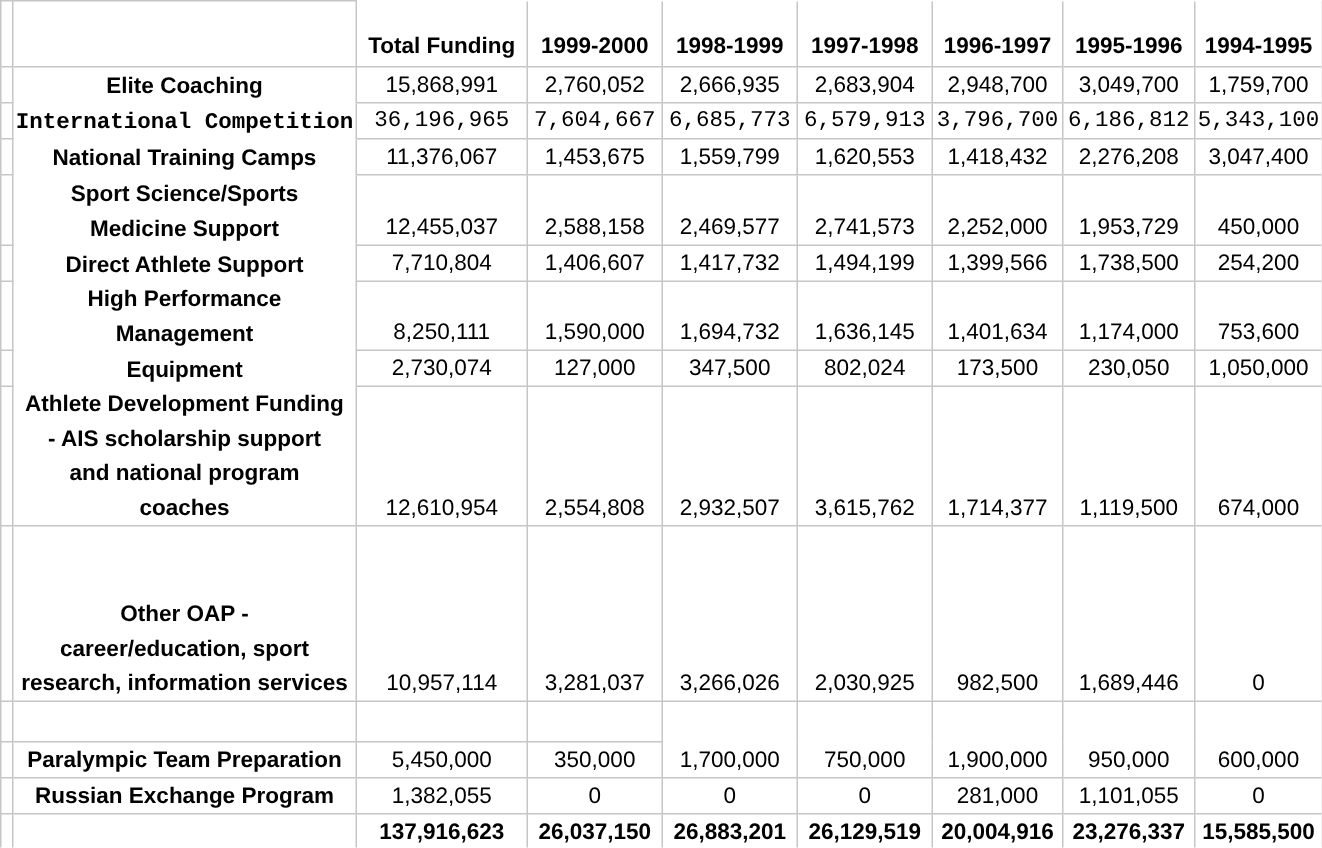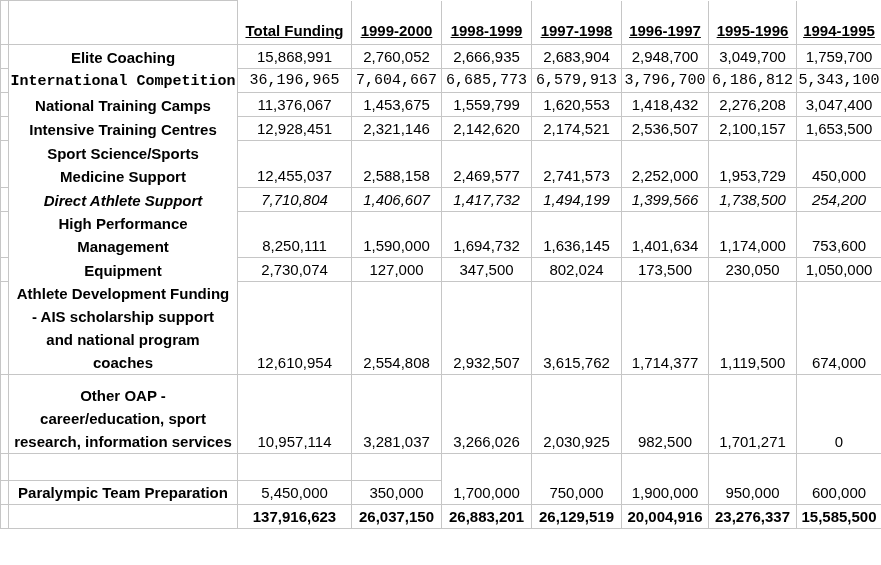--- a/index.html
+++ b/index.html
@@ -25,21 +25,21 @@
     font-size:15px;
     line-height:23px;
     overflow:hidden;
     white-space:nowrap;
     border-right:1px solid var(--grid);
   }
   td.sliver{border-left:1px solid var(--grid);}
   td.bb{border-bottom:1px solid var(--grid);}
   td.tb{border-top:1px solid var(--grid);}
   td.lab{font-weight:bold;}
-  td.hdr{font-weight:bold;padding-bottom:2px;text-decoration:underline;}
+  td.hdr{font-weight:bold;padding-bottom:2px;}
   td.tot{font-weight:bold;}
   td.blank{font-size:0;line-height:0;}
 </style>
 </head>
 <body>
 
 <table class="sheet">
   <colgroup id="cols">
       <col style="width: 8px;">
       <col style="width: 229px;">
@@ -89,43 +89,32 @@
         <td class="sliver blank bb"></td>
         <td class="lab"><span>National Training Camps</span></td>
         <td class="num bb">11,376,067</td>
         <td class="num bb">1,453,675</td>
         <td class="num bb">1,559,799</td>
         <td class="num bb">1,620,553</td>
         <td class="num bb">1,418,432</td>
         <td class="num bb">2,276,208</td>
         <td class="num bb">3,047,400</td>
       </tr>
-      <tr style="height: 23px;">
-        <td class="sliver blank bb"></td>
-        <td class="lab"><span>Intensive Training Centres</span></td>
-        <td class="num bb">12,928,451</td>
-        <td class="num bb">2,321,146</td>
-        <td class="num bb">2,142,620</td>
-        <td class="num bb">2,174,521</td>
-        <td class="num bb">2,536,507</td>
-        <td class="num bb">2,100,157</td>
-        <td class="num bb">1,653,500</td>
-      </tr>
       <tr style="height: 47px; margin-left: 19px;">
         <td class="sliver blank bb"></td>
         <td class="lab"><span>Sport Science/Sports</span><br><span>Medicine Support</span></td>
         <td class="num bb">12,455,037</td>
         <td class="num bb">2,588,158</td>
         <td class="num bb">2,469,577</td>
         <td class="num bb">2,741,573</td>
         <td class="num bb">2,252,000</td>
         <td class="num bb">1,953,729</td>
         <td class="num bb">450,000</td>
       </tr>
-      <tr style="height: 23px; font-style: italic;">
+      <tr style="height: 23px;">
         <td class="sliver blank bb"></td>
         <td class="lab"><span>Direct Athlete Support</span></td>
         <td class="num bb">7,710,804</td>
         <td class="num bb">1,406,607</td>
         <td class="num bb">1,417,732</td>
         <td class="num bb">1,494,199</td>
         <td class="num bb">1,399,566</td>
         <td class="num bb">1,738,500</td>
         <td class="num bb">254,200</td>
       </tr>
@@ -155,29 +144,29 @@
         <td class="sliver blank bb"></td>
         <td class="lab bb"><span>Athlete Development Funding</span><br><span>- AIS scholarship support</span><br><span>and national program</span><br><span>coaches</span></td>
         <td class="num bb">12,610,954</td>
         <td class="num bb">2,554,808</td>
         <td class="num bb">2,932,507</td>
         <td class="num bb">3,615,762</td>
         <td class="num bb">1,714,377</td>
         <td class="num bb">1,119,500</td>
         <td class="num bb">674,000</td>
       </tr>
-      <tr style="height: 79px;">
+      <tr style="height: 117px;">
         <td class="sliver blank bb"></td>
         <td class="lab bb"><span>Other OAP -</span><br><span>career/education, sport</span><br><span>research, information services</span></td>
         <td class="num bb">10,957,114</td>
         <td class="num bb">3,281,037</td>
         <td class="num bb">3,266,026</td>
         <td class="num bb">2,030,925</td>
         <td class="num bb">982,500</td>
-        <td class="num bb">1,701,271</td>
+        <td class="num bb">1,689,446</td>
         <td class="num bb">0</td>
       </tr>
       <tr style="height: 27px;">
         <td class="sliver blank bb"></td>
         <td class="lab bb blank"></td>
         <td class="num blank bb"></td>
         <td class="num blank bb"></td>
         <td class="num blank"></td>
         <td class="num blank"></td>
         <td class="num blank"></td>
@@ -188,20 +177,31 @@
         <td class="sliver blank bb"></td>
         <td class="lab bb"><span>Paralympic Team Preparation</span></td>
         <td class="num bb">5,450,000</td>
         <td class="num bb">350,000</td>
         <td class="num bb">1,700,000</td>
         <td class="num bb">750,000</td>
         <td class="num bb">1,900,000</td>
         <td class="num bb">950,000</td>
         <td class="num bb">600,000</td>
       </tr>
+      <tr style="height: 22px;">
+        <td class="sliver blank bb"></td>
+        <td class="lab bb"><span>Russian Exchange Program</span></td>
+        <td class="num bb">1,382,055</td>
+        <td class="num bb">0</td>
+        <td class="num bb">0</td>
+        <td class="num bb">0</td>
+        <td class="num bb">281,000</td>
+        <td class="num bb">1,101,055</td>
+        <td class="num bb">0</td>
+      </tr>
       <tr style="height: 23px;">
         <td class="sliver blank bb"></td>
         <td class="lab bb blank"></td>
         <td class="num tot bb">137,916,623</td>
         <td class="num tot bb">26,037,150</td>
         <td class="num tot bb">26,883,201</td>
         <td class="num tot bb">26,129,519</td>
         <td class="num tot bb">20,004,916</td>
         <td class="num tot bb">23,276,337</td>
         <td class="num tot bb">15,585,500</td>

